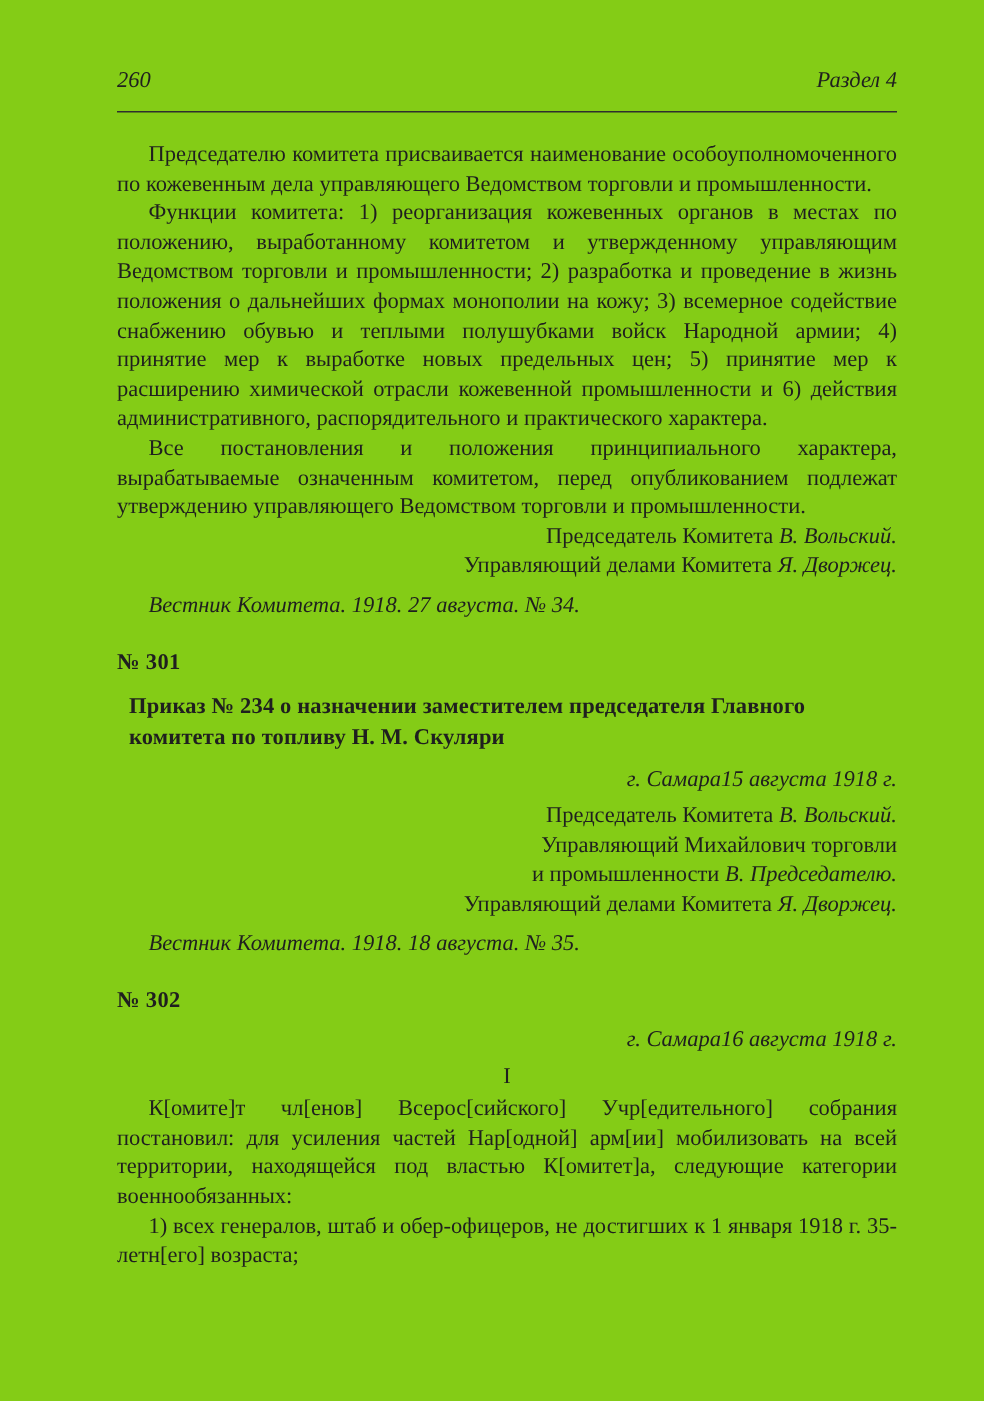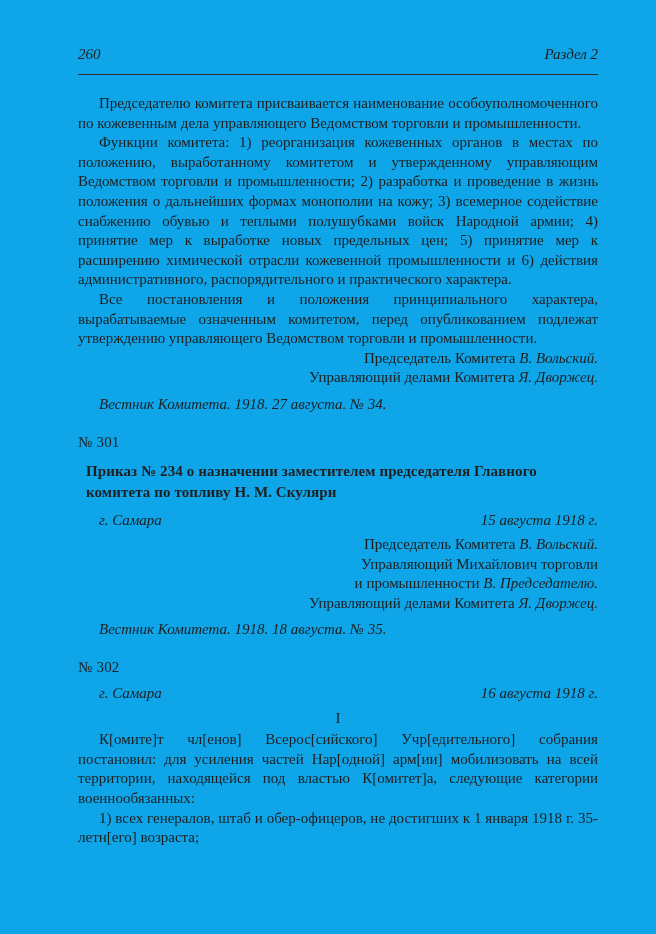--- a/index.html
+++ b/index.html
@@ -5,21 +5,21 @@
   html, body {
     margin: 0;
     padding: 0;
     background: #ffffff;
   }
   .page {
     position: relative;
     box-sizing: border-box;
     width: 656px;
     height: 934px;
-    background: #0ea5e9;
+    background: #84cc16;
     font-family: "Liberation Serif", "DejaVu Serif", serif;
     font-size: 15px;
     color: #1f1f1f;
     padding: 46px 58px 40px 78px;
     overflow: hidden;
   }
   .runhead {
     display: flex;
     justify-content: space-between;
     align-items: baseline;
@@ -42,51 +42,51 @@
     line-height: 19.6px;
   }
   .name, .it { font-style: italic; }
   .source {
     font-style: italic;
     line-height: 19.6px;
     margin: 7px 0 0 21px;
   }
   .doc { margin-top: 17px; }
   .doc-number {
-    font-weight: normal;
+    font-weight: bold;
     line-height: 21px;
     letter-spacing: 0.2px;
   }
   .doc-title {
     margin: 8px;
     font-weight: bold;
     line-height: 21px;
     letter-spacing: 0.1px;
   }
   .placedate {
     display: flex;
-    justify-content: space-between;
+    justify-content: flex-end;
     font-style: italic;
     margin: 6px 0 5px 21px;
     line-height: 19.6px;
   }
   .numeral {
     text-align: center;
     line-height: 19.6px;
     margin: 3px 0 2px 0;
   }
 </style>
 </head>
 <body>
 
 <div class="page">
 
   <div class="runhead">
     <span>260</span>
-    <span>Раздел 2</span>
+    <span>Раздел 4</span>
   </div>
 
   <div class="content">
 
     <section class="doc-prev">
       <p class="para">Председателю комитета присваивается наименование особоуполномоченного по кожевенным дела управляющего Ведомством торговли и промышленности.</p>
       <p class="para">Функции комитета: 1) реорганизация кожевенных органов в местах по положению, выработанному комитетом и утвержденному управляющим Ведомством торговли и промышленности; 2) разработка и проведение в жизнь положения о дальнейших формах монополии на кожу; 3) всемерное содействие снабжению обувью и теплыми полушубками войск Народной армии; 4) принятие мер к выработке новых предельных цен; 5) принятие мер к расширению химической отрасли кожевенной промышленности и 6) действия административного, распорядительного и практического характера.</p>
       <p class="para">Все постановления и положения принципиального характера, вырабатываемые означенным комитетом, перед опубликованием подлежат утверждению управляющего Ведомством торговли и промышленности.</p>
       <div class="sig">
         <span>Председатель Комитета </span><span class="name">В. Вольский.</span>

